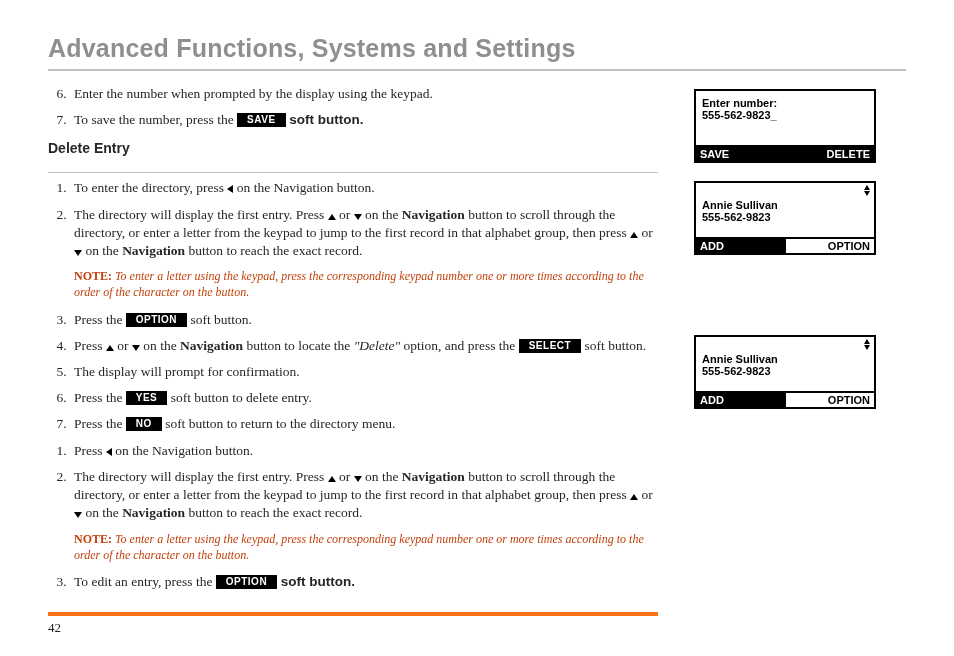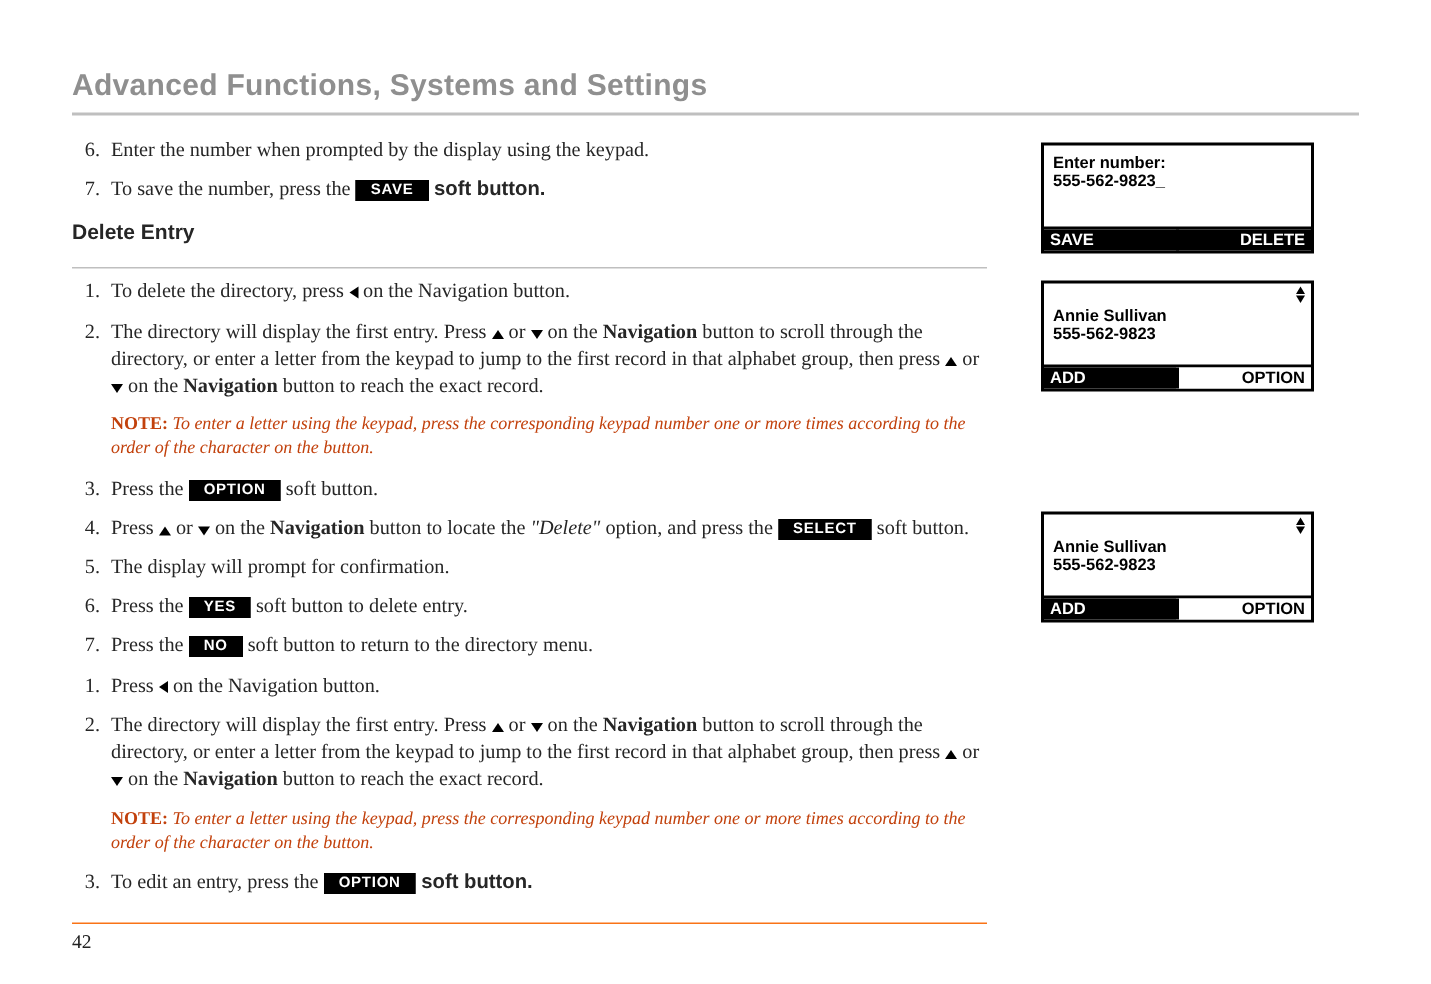--- a/index.html
+++ b/index.html
@@ -12,25 +12,25 @@
   .page {
     width: 954px;
     height: 656px;
     box-sizing: border-box;
     padding: 34px 48px 24px 48px;
     position: relative;
   }
   .title {
     font-family: "Helvetica Neue", Arial, sans-serif;
     font-weight: 700;
-    font-size: 20px;
+    font-size: 25px;
     color: #8f8f8f;
     border-bottom: 2px solid #bfbfbf;
     padding-bottom: 6px;
-    margin: 12px 0 14px 0;
+    margin: 0 0 14px 0;
     letter-spacing: 0.2px;
   }
   .columns {
     display: flex;
     gap: 28px;
   }
   .col-text {
     flex: 0 0 610px;
     font-size: 13.5px;
     line-height: 1.35;
@@ -131,21 +131,21 @@
     position: absolute;
     right: 4px; top: 2px;
     display: flex; flex-direction: column; gap: 1px;
     align-items: center;
   }
 
   .footer {
     position: absolute;
     left: 48px;
     bottom: 20px;
-    border-top: 1px solid #f97316;
+    border-top: 4px solid #f97316;
     width: 610px;
     padding-top: 4px;
     font-size: 13px;
   }
 </style>
 </head>
 <body>
 
 <div class="page">
 
@@ -158,21 +158,21 @@
       <ol class="steps" start="6">
         <li><span>Enter the number when prompted by the display using the keypad.</span></li>
         <li>
           <span>To save the number, press the </span><span class="softkey">SAVE</span><span class="bold"> soft button.</span>
         </li>
       </ol>
 
       <div class="subhead">Delete Entry</div>
       <ol class="steps">
         <li>
-          <span>To delete the directory, press </span><span class="tri left"></span><span> on the Navigation button.</span>
+          <span>To enter the directory, press </span><span class="tri left"></span><span> on the Navigation button.</span>
         </li>
         <li>
           <span>The directory will display the first entry.  Press </span><span class="tri up"></span><span> or </span><span class="tri down"></span><span> on the </span><span class="navbold">Navigation</span><span> button to scroll through the directory, or enter a letter from the keypad to jump to the first record in that alphabet group, then press </span><span class="tri up"></span><span> or </span><span class="tri down"></span><span> on the </span><span class="navbold">Navigation</span><span> button to reach the exact record.</span>
         </li>
       </ol>
       <div class="note"><span class="note-label">NOTE:</span><span> To enter a letter using the keypad, press the corresponding keypad number one or more times according to the order of the character on the button.</span></div>
       <ol class="steps" start="3">
         <li>
           <span>Press the </span><span class="softkey">OPTION</span><span> soft button.</span>
         </li>

